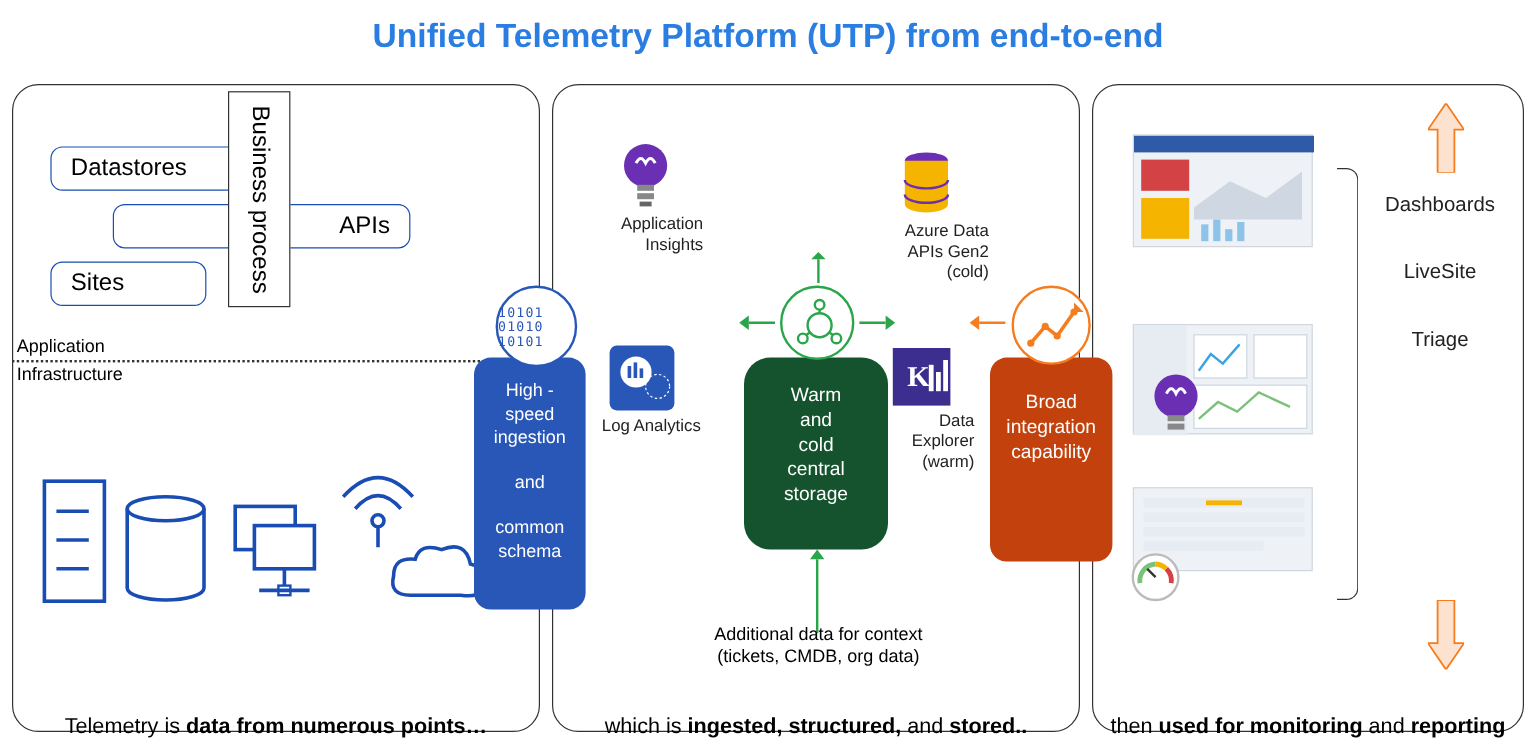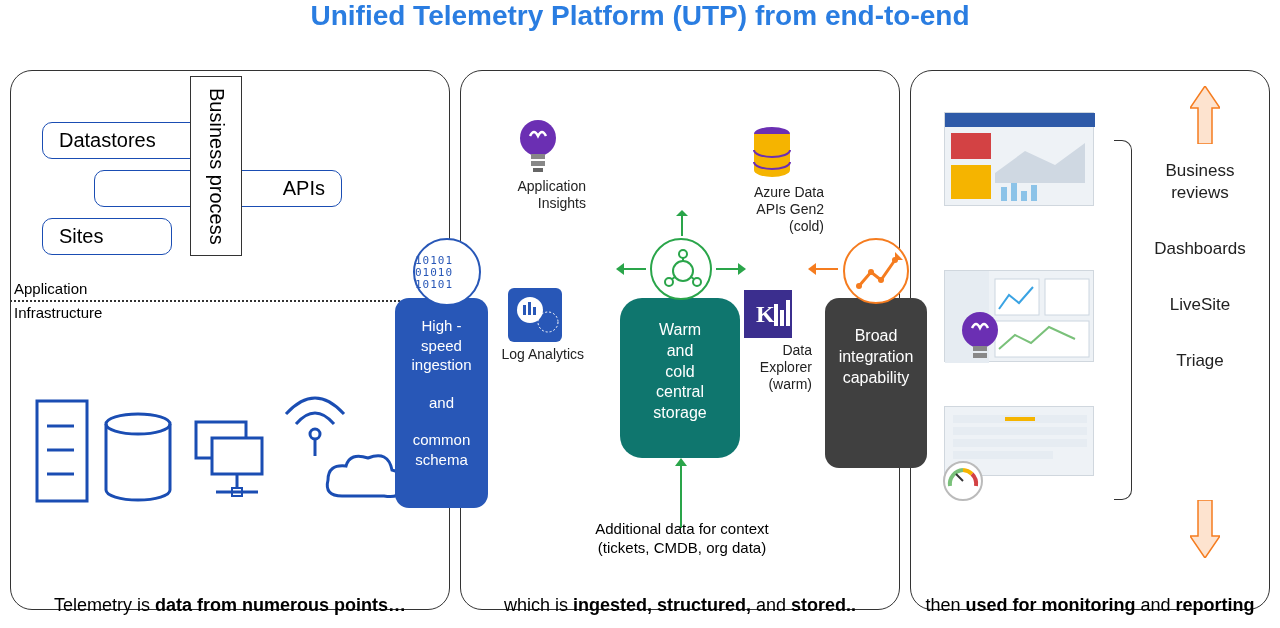--- a/index.html
+++ b/index.html
@@ -9,20 +9,21 @@
     width: 1280px;
     height: 628px;
     position: relative;
     overflow: hidden;
   }
   .title {
     text-align: center;
     color: #2a7de1;
     font-size: 28px;
     font-weight: 600;
+    padding-top: 14px;
   }
   .panel {
     position: absolute;
     border: 1.5px solid #333;
     border-radius: 22px;
     background: #fff;
   }
   .panel1 { left: 10px; top: 70px; width: 440px; height: 540px; }
   .panel2 { left: 460px; top: 70px; width: 440px; height: 540px; }
   .panel3 { left: 910px; top: 70px; width: 360px; height: 540px; }
@@ -108,21 +109,21 @@
   .arrow-right-blue {
     position: absolute;
     left: 487px; top: 264px;
     width: 34px; height: 20px;
   }
 
   .storage-box {
     position: absolute;
     left: 620px; top: 298px;
     width: 120px; height: 160px;
-    background: #0f766e;
+    background: #14532d;
     border-radius: 22px;
     color: #fff;
     text-align: center;
     font-size: 16px;
     padding: 22px 10px;
     line-height: 1.3;
     z-index: 3;
   }
   .hub-circle {
     position: absolute;
@@ -131,21 +132,21 @@
     border: 2px solid #2aa54a;
     border-radius: 50%;
     background: #fff;
     z-index: 4;
   }
 
   .broad-box {
     position: absolute;
     left: 825px; top: 298px;
     width: 102px; height: 170px;
-    background: #404040;
+    background: #c2410c;
     border-radius: 14px;
     color: #fff;
     text-align: center;
     font-size: 16px;
     padding: 28px 6px;
     line-height: 1.3;
     z-index: 3;
   }
   .chart-circle {
     position: absolute;
@@ -468,21 +469,20 @@
   <circle cx="21" cy="21" r="19" fill="#fff" stroke="#bbb" stroke-width="2"></circle>
   <path d="M8 26 A14 14 0 0 1 21 10" fill="none" stroke="#7ac17a" stroke-width="4"></path>
   <path d="M21 10 A14 14 0 0 1 30 14" fill="none" stroke="#f5b400" stroke-width="4"></path>
   <path d="M30 14 A14 14 0 0 1 34 26" fill="none" stroke="#d34244" stroke-width="4"></path>
   <line x1="21" y1="21" x2="14" y2="14" stroke="#333" stroke-width="2"></line>
 </svg>
 
 <div class="bracket"></div>
 
 <div class="right-list">
-  <div>Business reviews</div>
   <div>Dashboards</div>
   <div>LiveSite</div>
   <div>Triage</div>
 </div>
 
 <svg class="up-arrow" style="top:86px;" viewBox="0 0 30 58">
   <polygon points="15,0 30,22 22,22 22,58 8,58 8,22 0,22" fill="#fde3cf" stroke="#f57c1f" stroke-width="1.5"></polygon>
 </svg>
 <svg class="down-arrow" style="top:500px;" viewBox="0 0 30 58">
   <polygon points="8,0 22,0 22,36 30,36 15,58 0,36 8,36" fill="#fde3cf" stroke="#f57c1f" stroke-width="1.5"></polygon>

